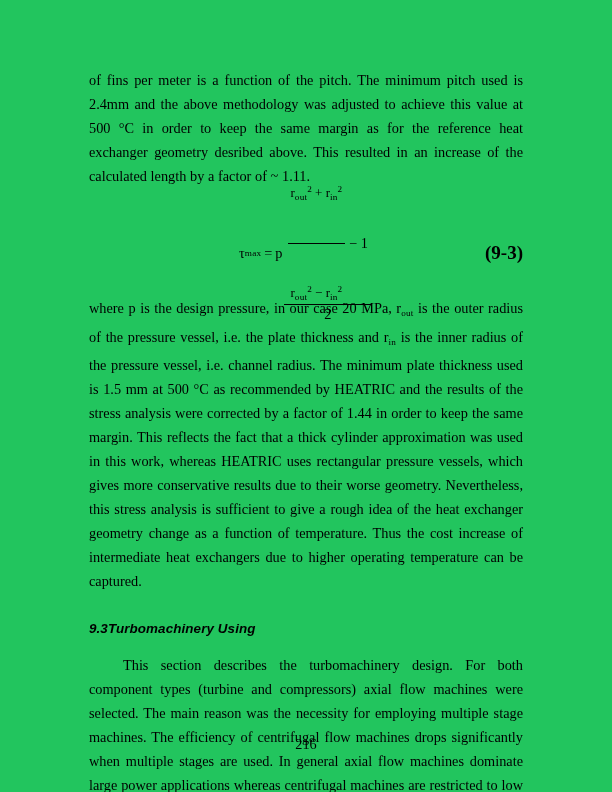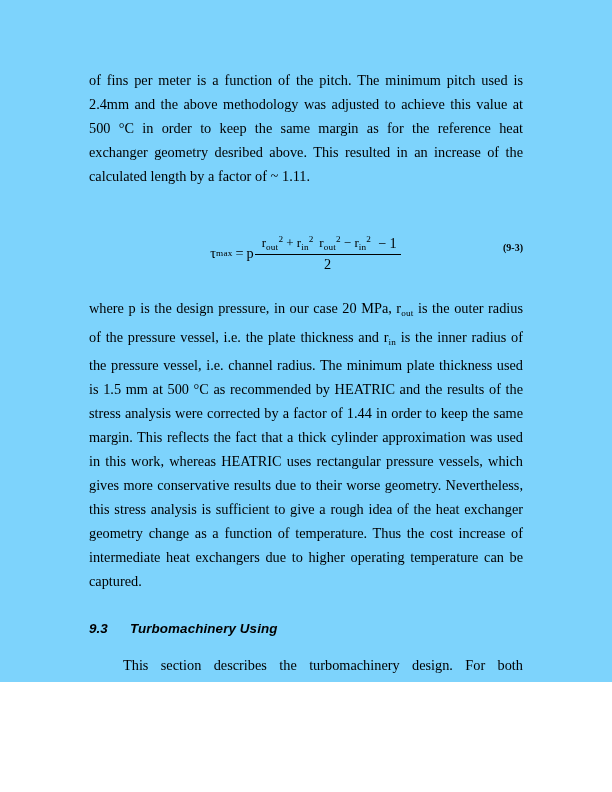--- a/index.html
+++ b/index.html
@@ -7,22 +7,22 @@
     padding: 0;
     background: #ffffff;
   }
   body {
     font-family: "Liberation Serif", "DejaVu Serif", serif;
     color: #000000;
   }
   .page {
     position: relative;
     width: 612px;
-    height: 682px;
-    background: #7dd3fc;
+    height: 792px;
+    background: #22c55e;
     overflow: hidden;
     box-sizing: border-box;
   }
   .content {
     position: absolute;
     left: 89px;
     top: 68px;
     width: 434px;
   }
   p.body-par {
@@ -94,53 +94,54 @@
     align-items: center;
     justify-content: center;
   }
   .frac > .bar {
     width: 100%;
     height: 1px;
     background: #000;
   }
   .inner-frac {
     display: inline-flex;
-    flex-direction: row;
+    flex-direction: column;
     align-items: flex-end;
     font-size: 13px;
+    gap: 39px;
   }
   .inner-frac > .num2,
   .inner-frac > .den2 {
     padding: 0 3px;
     line-height: 1.35;
   }
   .inner-frac > .bar2 {
     width: 100%;
     height: 1px;
     background: #000;
   }
   .eq-number {
     position: absolute;
     right: 0;
     top: 26px;
-    font-size: 10px;
+    font-size: 19px;
     font-weight: bold;
   }
 
   
   h2.section-heading {
     font-family: "Liberation Sans", "DejaVu Sans", sans-serif;
     font-size: 13.4px;
     font-weight: bold;
     font-style: italic;
     margin: 0;
     line-height: 24px;
     letter-spacing: 0.1px;
   }
-  .heading-num { margin-right: 22px; }
+  .heading-num { }
 
   .spacer-24 { height: 24px; }
   .spacer-12 { height: 12px; }
 
   
   .page-number {
     position: absolute;
     left: 0;
     right: 0;
     top: 736px;

